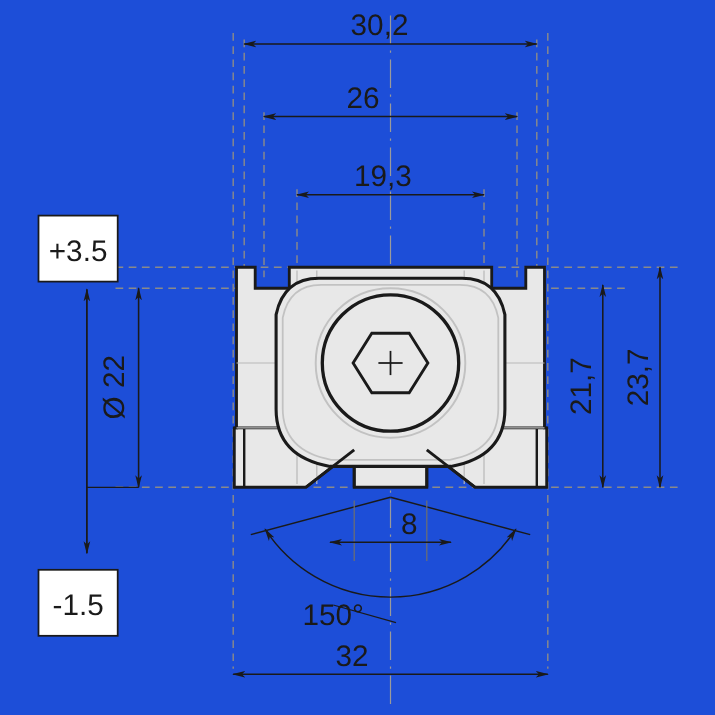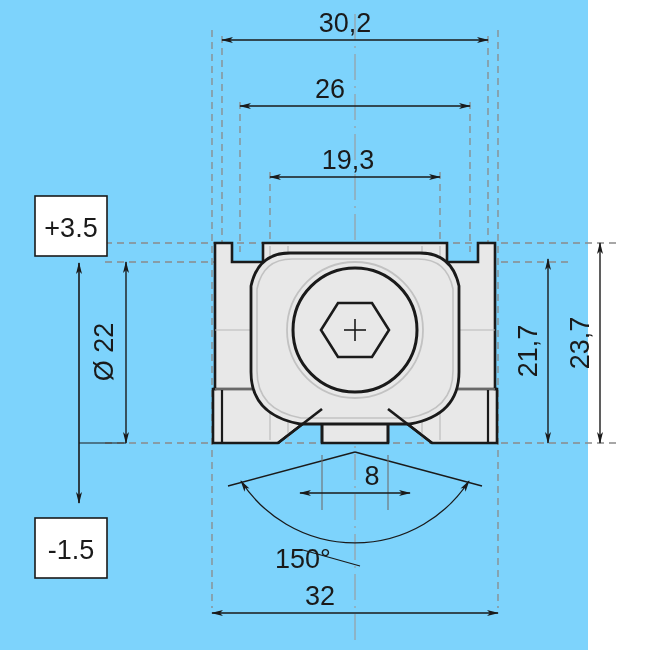--- a/index.html
+++ b/index.html
@@ -1,18 +1,18 @@
 <!DOCTYPE html>
 <html><head>
 <meta charset="utf-8">
 <style>
   html,body{margin:0;padding:0;background:#ffffff;}
   body{width:650px;height:650px;overflow:hidden;
        font-family:"Liberation Sans","DejaVu Sans",sans-serif;}
-  #stage{position:relative;width:588px;height:650px;background:#7dd3fc;}
+  #stage{position:relative;width:650px;height:650px;background:#1d4ed8;}
   svg{display:block;}
   text{font-family:"Liberation Sans","DejaVu Sans",sans-serif;fill:#1a1a1a;}
 </style>
 </head>
 <body>
 
 <div id="stage">
 <svg width="650" height="650" viewBox="0 0 650 650" xmlns="http://www.w3.org/2000/svg">
 
   <defs>

